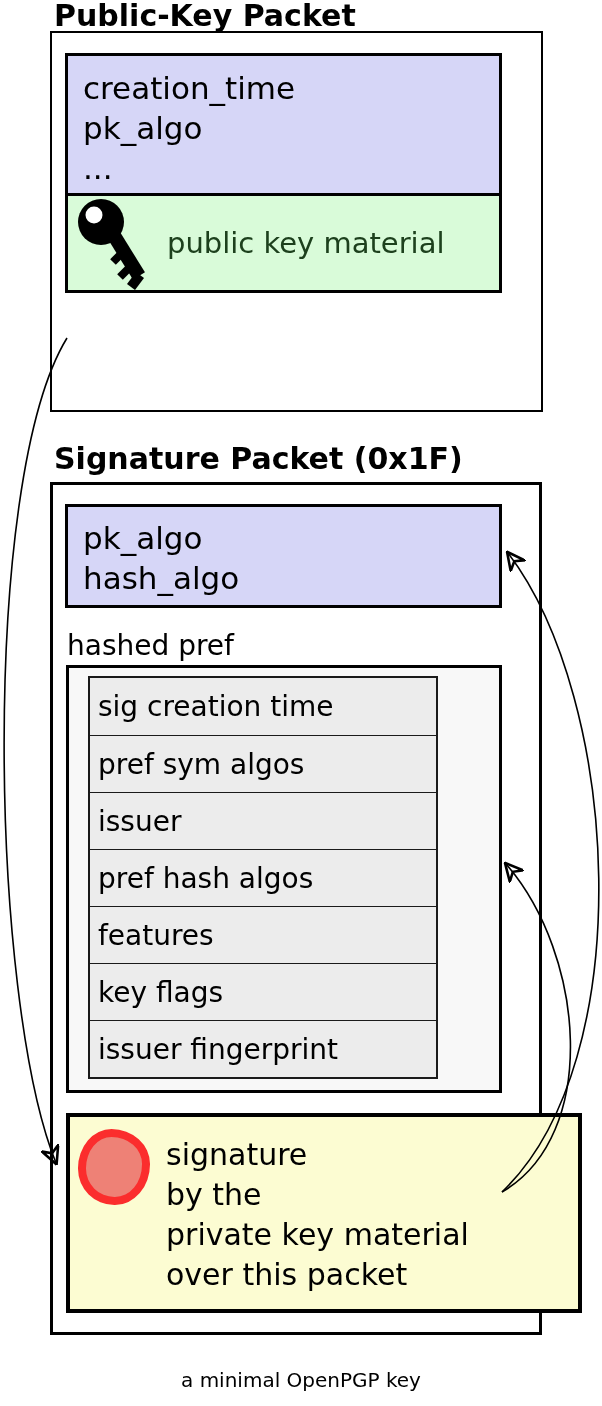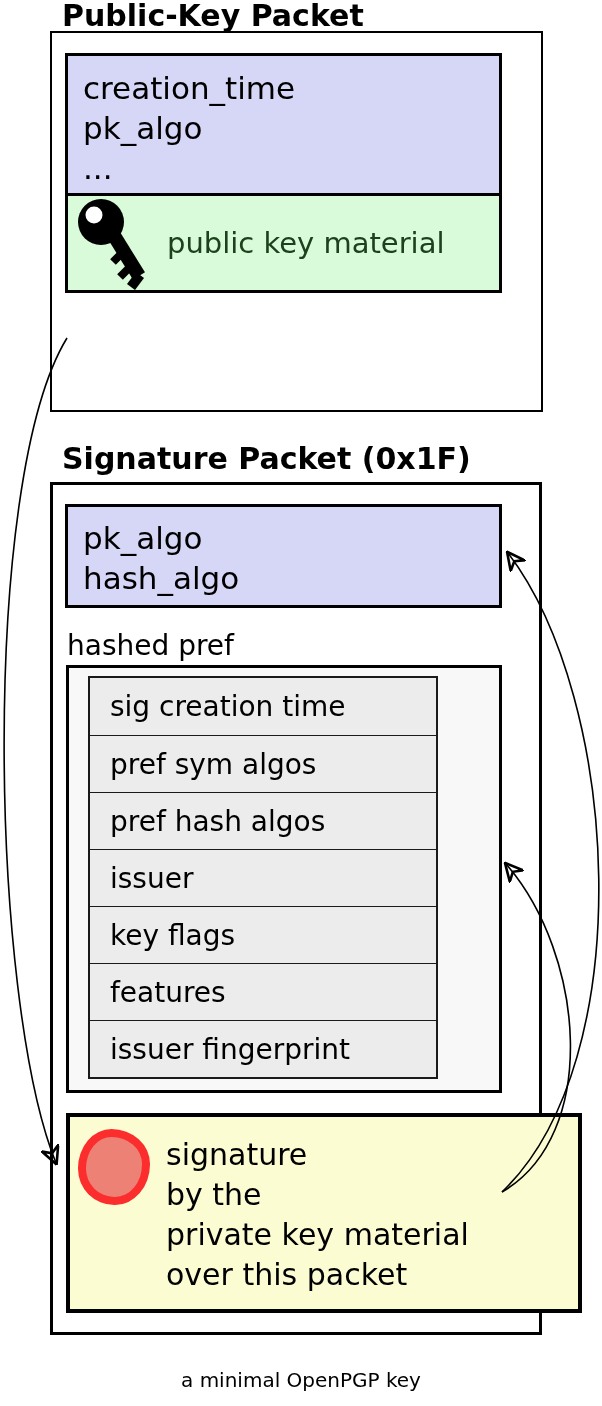--- a/index.html
+++ b/index.html
@@ -11,41 +11,41 @@
     --sig-fill:#fcfcd2;
     --seal-ring:#fb2d2d;
     --seal-fill:#ee8176;
     --ink:#000;
   }
   *{margin:0;padding:0;box-sizing:border-box;}
   html,body{background:#fff;}
   body{font-family:"DejaVu Sans","Liberation Sans",sans-serif;color:var(--ink);}
   .canvas{position:relative;width:602px;height:1406px;background:#fff;overflow:hidden;}
 
-  .pkt-title{position:absolute;font-weight:bold;font-size:30px;line-height:32px;white-space:nowrap;margin-left:8px;}
+  .pkt-title{position:absolute;font-weight:bold;font-size:30px;line-height:32px;white-space:nowrap;}
   #title-public{left:54px;top:0px;}
   #title-signature{left:54px;top:443px;}
 
   .outer-box{position:absolute;background:#fff;border:2px solid var(--ink);}
   #pk-outer{left:50px;top:31px;width:493px;height:381px;border-width:2px;}
   #sig-outer{left:50px;top:482px;width:492px;height:853px;border-width:3px;}
 
   #pk-inner{position:absolute;left:65px;top:53px;width:437px;height:240px;border:3px solid var(--ink);display:flex;flex-direction:column;}
   #pk-fields{background:var(--fields-fill);height:137px;font-size:31px;line-height:40px;padding:12px 0 16px 15px;}
   #pk-material{background:var(--material-fill);border-top:3px solid var(--ink);flex:1;display:flex;align-items:center;}
   #pk-material .label{color:var(--material-text);font-size:29px;margin-left:20px;white-space:nowrap;}
   .key-wrap{width:72px;height:94px;margin-left:7px;flex:0 0 auto;}
 
   #sig-fields{position:absolute;left:65px;top:504px;width:437px;height:104px;border:3px solid var(--ink);
     background:var(--fields-fill);font-size:31px;line-height:40px;padding:11px 0 0 15px;}
 
   #hashed-label{position:absolute;left:67px;top:629px;font-size:28px;line-height:34px;}
   #hashed-box{position:absolute;left:66px;top:665px;width:436px;height:428px;border:3px solid var(--ink);background:var(--hashed-fill);}
   #subpacket-table{position:absolute;left:88px;top:676px;width:350px;border:2px solid #1a1a1a;}
-  .sub-row{height:57px;background:var(--row-fill);display:flex;align-items:center;padding-left:20px;
+  .sub-row{height:57px;background:var(--row-fill);display:flex;align-items:center;padding-left:8px;
     font-size:28px;border-top:1px solid #1a1a1a;white-space:nowrap;}
   .sub-row:first-child{border-top:none;}
 
   #sig-box{position:absolute;left:66px;top:1113px;width:516px;height:200px;border:4px solid var(--ink);background:var(--sig-fill);}
   #seal{position:absolute;left:8px;top:12px;width:72px;height:76px;background:var(--seal-fill);
     border:8px solid var(--seal-ring);border-radius:48% 55% 50% 52% / 53% 47% 55% 49%;}
   #sig-text{position:absolute;left:96px;top:18px;font-size:30px;line-height:40px;white-space:nowrap;}
 
   #caption{position:absolute;left:0;top:1368px;width:602px;text-align:center;font-size:20px;}
 
@@ -91,24 +91,24 @@
     <div>hash_algo</div>
   </div>
 
   <div id="hashed-label">hashed pref</div>
 
   <div id="hashed-box"></div>
 
   <div id="subpacket-table">
     <div class="sub-row">sig creation time</div>
     <div class="sub-row">pref sym algos</div>
+    <div class="sub-row">issuer</div>
     <div class="sub-row">pref hash algos</div>
-    <div class="sub-row">issuer</div>
+    <div class="sub-row">features</div>
     <div class="sub-row">key flags</div>
-    <div class="sub-row">features</div>
     <div class="sub-row">issuer fingerprint</div>
   </div>
 
   <div id="sig-box">
     <div id="seal"></div>
     <div id="sig-text">
       <div>signature</div>
       <div>by the</div>
       <div>private key material</div>
       <div>over this packet</div>

